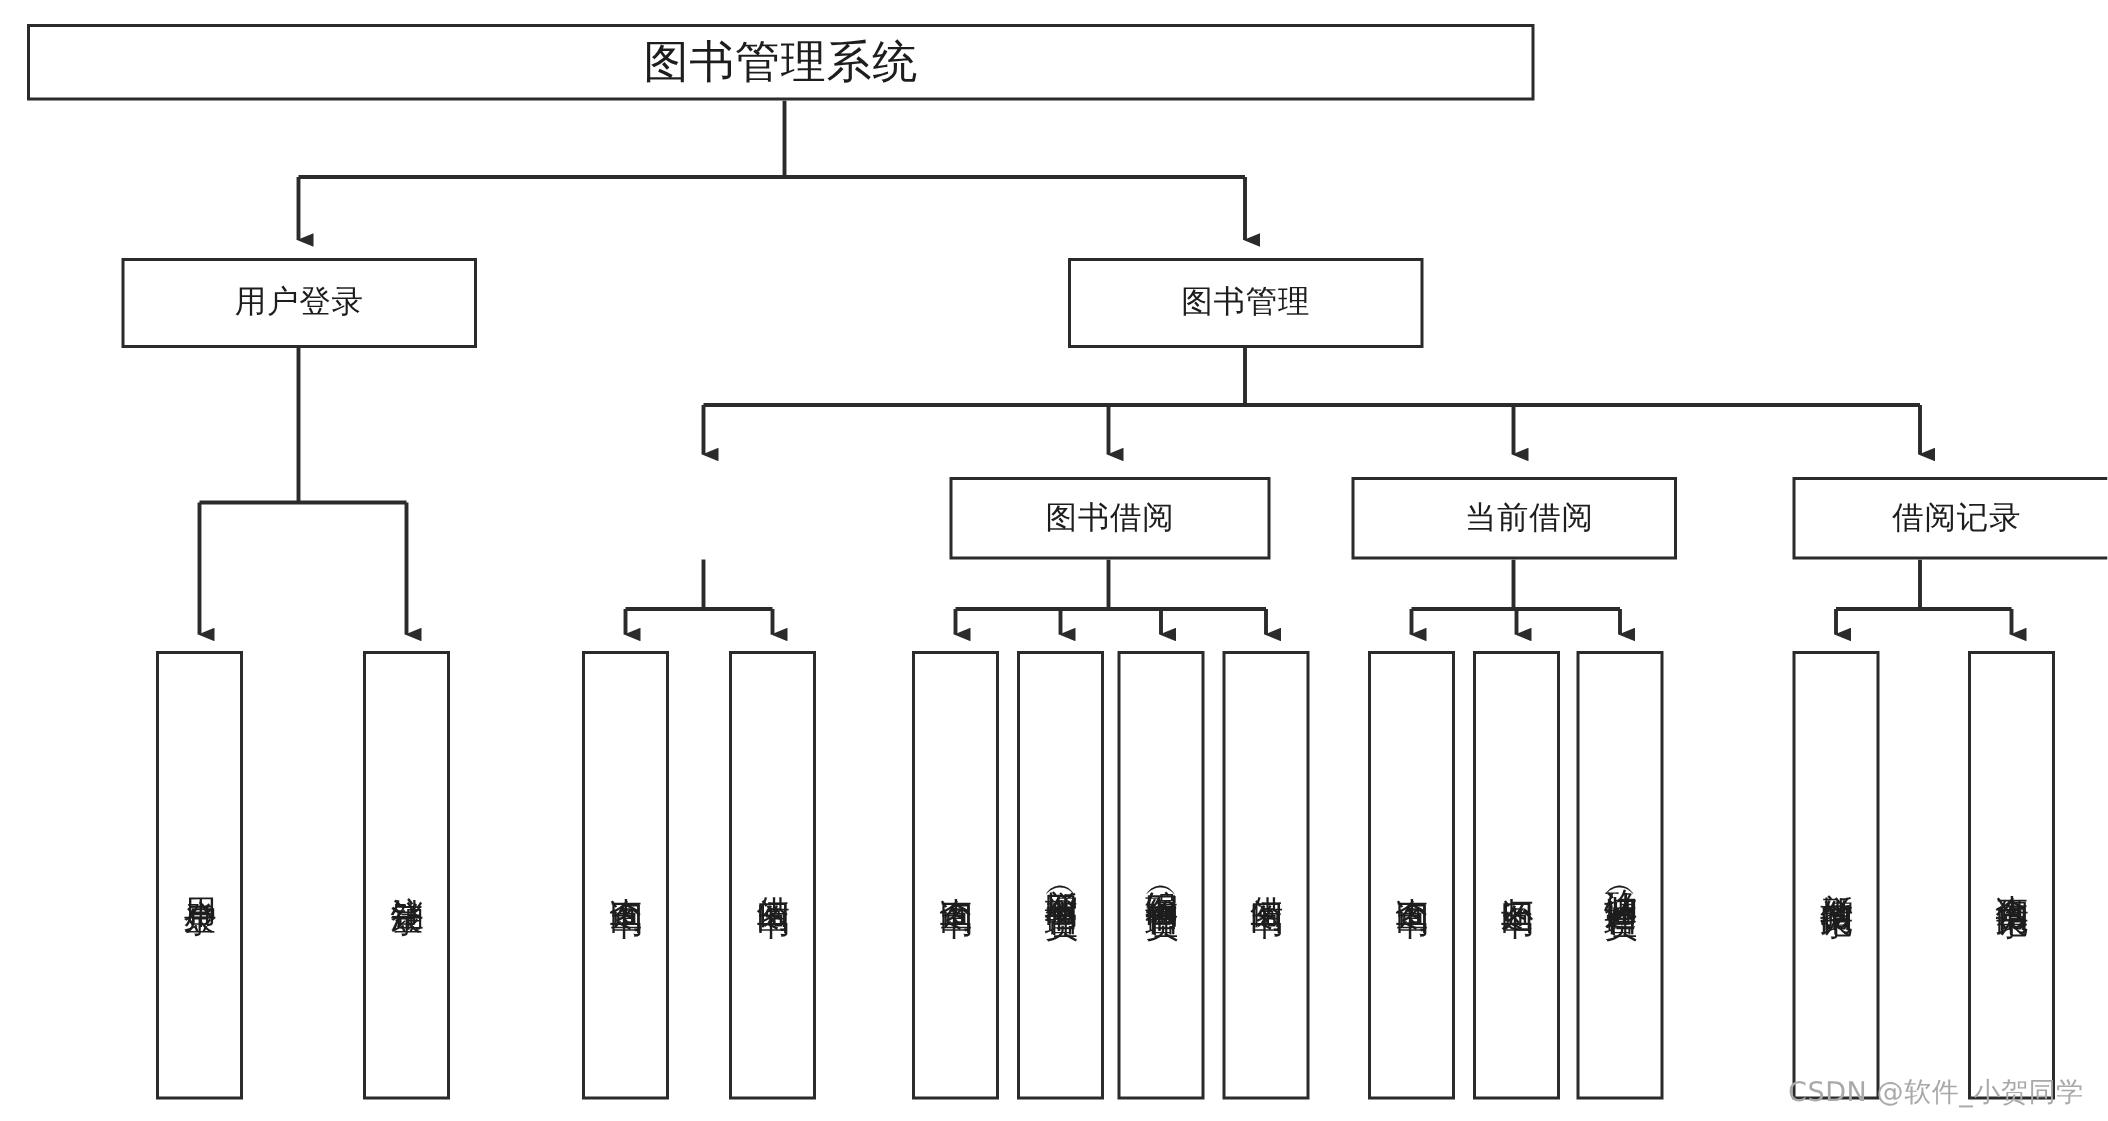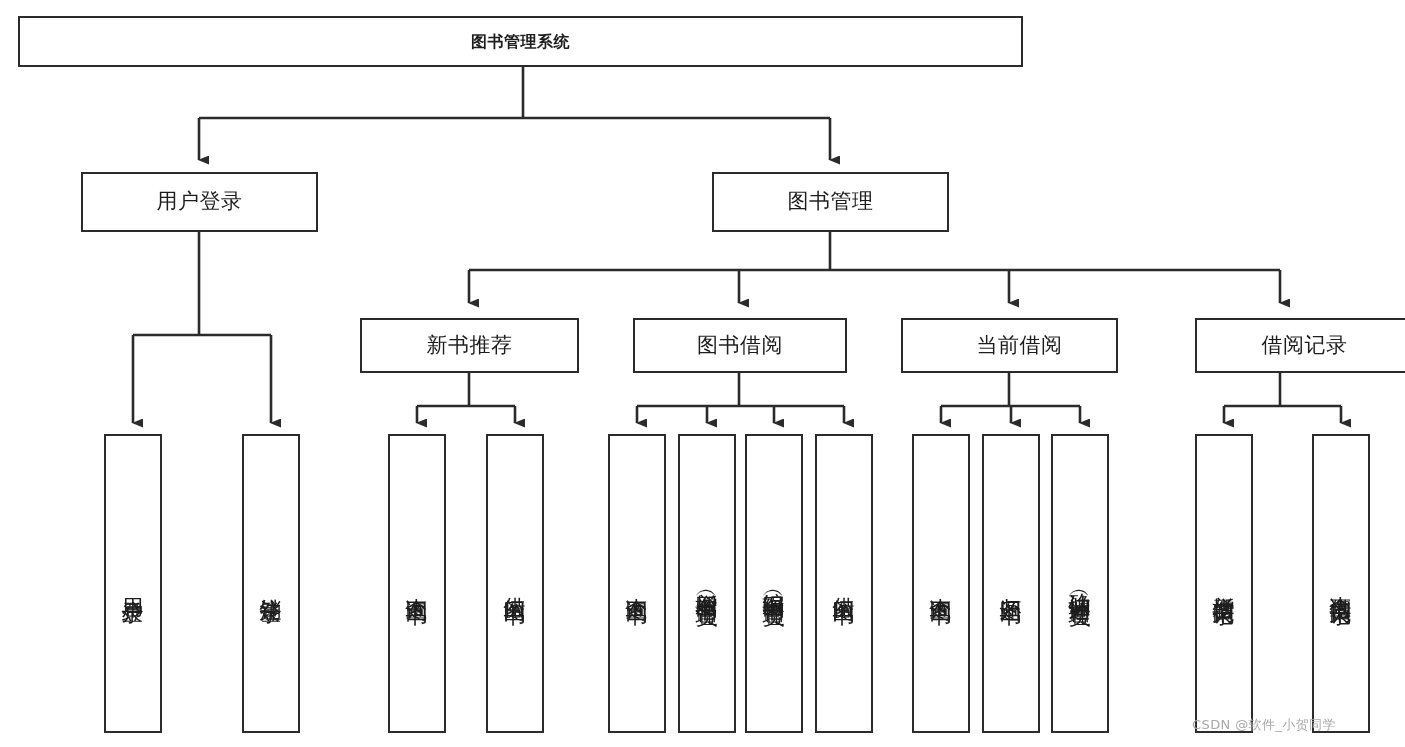--- a/index.html
+++ b/index.html
@@ -45,26 +45,25 @@
   .node.vertical {
     writing-mode: vertical-rl;
     text-orientation: upright;
     font-size: 22px;
     line-height: 1.32;
     letter-spacing: 2px;
     padding: 6px 0;
     text-align: center;
   }
   .node.root {
-    font-size: 16px;
-    font-weight: bold;
+    font-size: 30px;
   }
   .watermark {
     position: absolute;
-    font-size: 13px;
+    font-size: 18px;
     color: #a9a9a9;
     white-space: nowrap;
     letter-spacing: 0.4px;
     user-select: none;
   }
 </style>
 </head>
 <body>
 
 <div id="canvas">
@@ -123,23 +122,20 @@
     <span>图书管理系统</span>
   </div>
 
   <div class="node horizontal" style="left:81px; top:172px; width:237px; height:60px;">
     <span>用户登录</span>
   </div>
   <div class="node horizontal" style="left:712px; top:172px; width:237px; height:60px;align-items:center;">
     <span>图书管理</span>
   </div>
 
-  <div class="node horizontal" style="left:360px; top:318px; width:219px; height:55px;">
-    <span>新书推荐</span>
-  </div>
   <div class="node horizontal" style="left:633px; top:318px; width:214px; height:55px;text-align:right;">
     <span>图书借阅</span>
   </div>
   <div class="node horizontal" style="left:901px; top:318px; width:217px; height:55px;padding-left:20px;">
     <span>当前借阅</span>
   </div>
   <div class="node horizontal" style="left:1171px; top:318px; width:219px; height:55px;margin-left:24px;">
     <span>借阅记录</span>
   </div>
 

